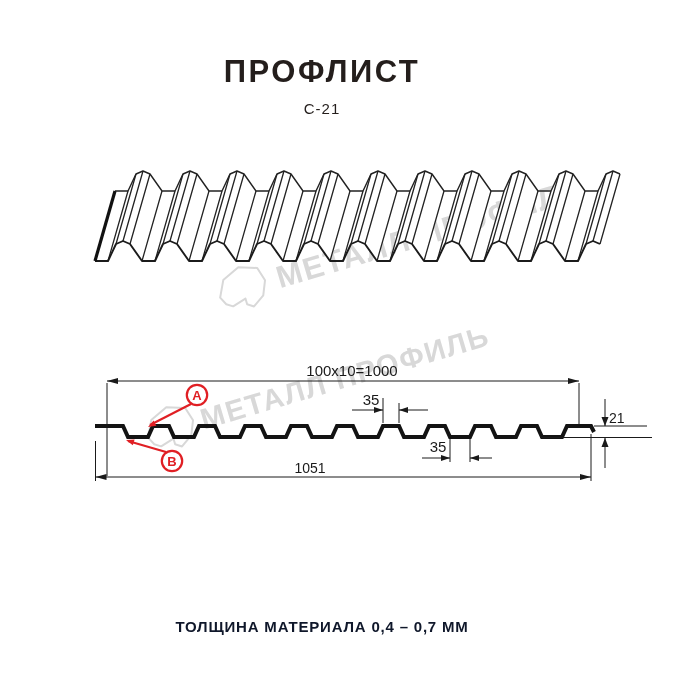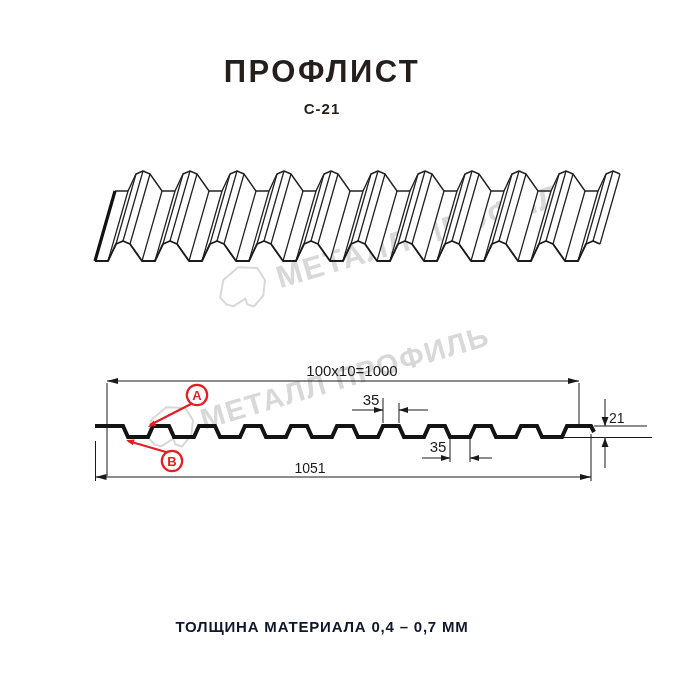--- a/index.html
+++ b/index.html
@@ -1,20 +1,20 @@
 <!DOCTYPE html>
 <html><head>
 <meta charset="utf-8">
 <style>
   html,body{margin:0;padding:0;}
   body{width:700px;height:700px;background:#ffffff;position:relative;overflow:hidden;
        font-family:"Liberation Sans",sans-serif;}
   .abs{position:absolute;left:0;width:644px;text-align:center;}
   #title{top:54px;font-size:31px;font-weight:bold;letter-spacing:2.5px;color:#241e1c;}
-  #subtitle{top:100px;font-size:15px;font-weight:bold;letter-spacing:1px;color:#241e1c;}
+  #subtitle{top:100px;font-size:15px;font-weight:normal;letter-spacing:1px;color:#241e1c;}
   #footer{top:618px;font-size:15px;font-weight:bold;letter-spacing:0.8px;color:#0f172a;}
   svg{position:absolute;top:0;left:0;}
   .dimline{stroke:#1a1a1a;stroke-width:1;fill:none;}
   .dimarrow{fill:#1a1a1a;stroke:none;}
   .dimtext{fill:#1a1a1a;font-family:"Liberation Sans",sans-serif;}
   .wm{fill:#d8d8d8;font-family:"Liberation Sans",sans-serif;font-weight:bold;letter-spacing:1.5px;}
   .wmlogo{fill:none;stroke:#d8d8d8;stroke-width:2;stroke-linejoin:round;}
   .red{stroke:#e01f24;fill:none;stroke-width:2.2;}
   .redtxt{fill:#e01f24;font-weight:bold;font-size:13px;font-family:"Liberation Sans",sans-serif;}
   .redarrow{fill:#e01f24;stroke:none;}

